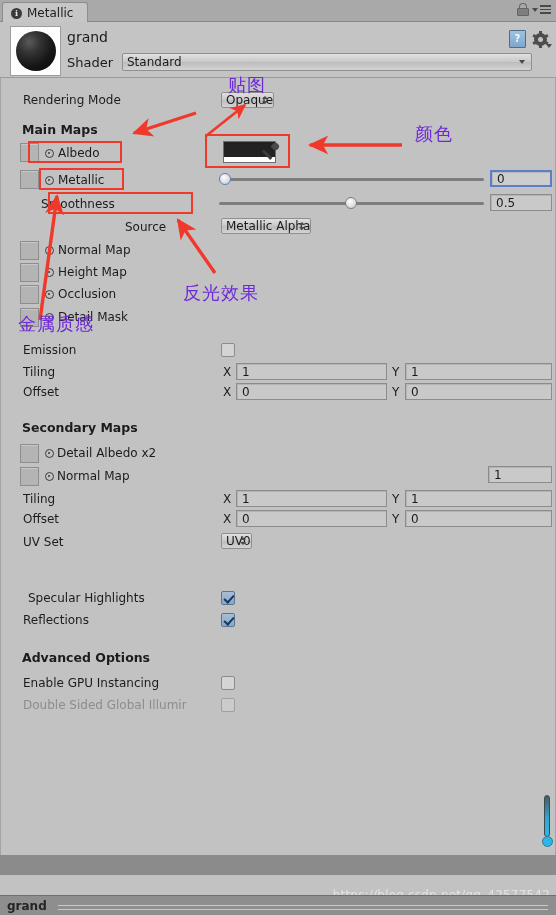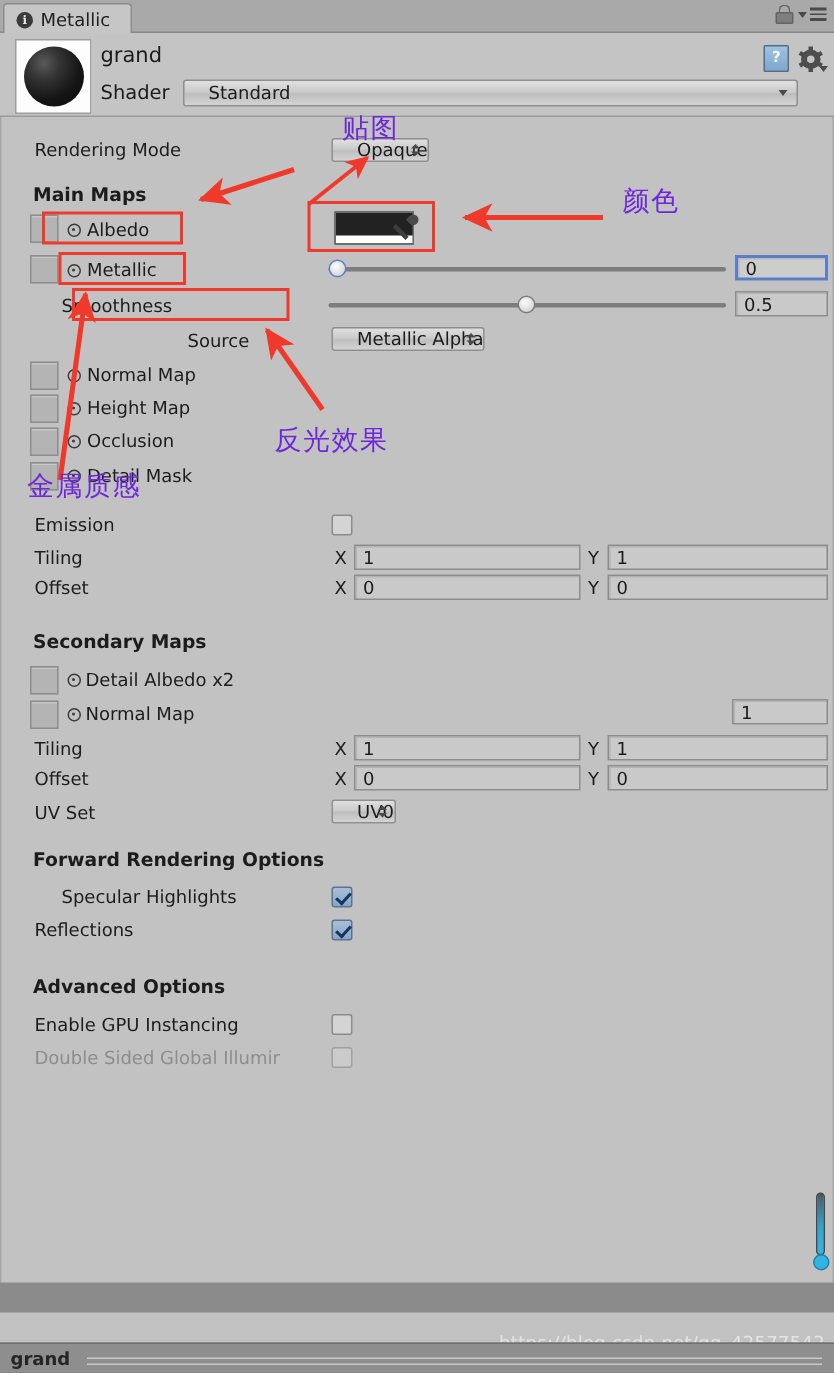--- a/index.html
+++ b/index.html
@@ -197,21 +197,21 @@
   .lbl.sect { font-weight: bold; font-size: 12.5px; }
 
   
   .popup {
     background: linear-gradient(180deg,#e0e0e0 0%,#c9c9c9 48%,#bdbdbd 52%,#d3d3d3 100%);
     border: 1px solid #8f8f8f;
     border-radius: 2px;
     font-size: 12px;
     color: #1b1b1b;
     line-height: 16px;
-    padding-left: 16px;
+    padding-left: 4px;
     position: relative;
     box-sizing: border-box;
   }
   .popup .updown {
     position: absolute; right: 5px; top: 50%;
     transform: translateY(-50%);
     display: flex; flex-direction: column; gap: 2px;
   }
   .popup .updown i.u {
     width: 0; height: 0;
@@ -625,26 +625,23 @@
       <span class="lbl" style="left:22px;">UV Set</span>
       <span class="popup" style="left:220px; top:0px; width:331px; height:17px;">
         <span>UV0</span>
         <span class="updown">
             <i class="u"></i>
             <i class="d"></i>
           </span>
       </span>
     </div>
 
-    <div class="row" style="top:486px;">
-      <span class="lbl sect" style="left:21px;">Forward Rendering Options</span>
-    </div>
 
     <div class="row" style="top:511px;">
-      <span class="lbl" style="left:40px;">Specular Highlights</span>
+      <span class="lbl" style="left:27px;">Specular Highlights</span>
       <span class="cbox on" style="left:220px; top:2px;"></span>
     </div>
 
     <div class="row" style="top:533px;">
       <span class="lbl" style="left:22px;">Reflections</span>
       <span class="cbox on" style="left:220px; top:2px;"></span>
     </div>
 
     <div class="row" style="top:571px;">
       <span class="lbl sect" style="left:21px;">Advanced Options</span>

